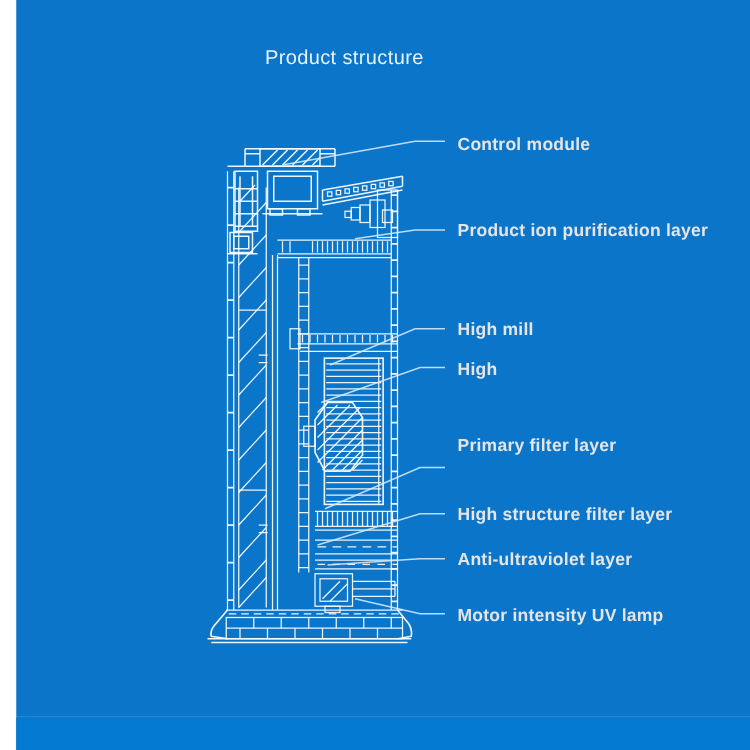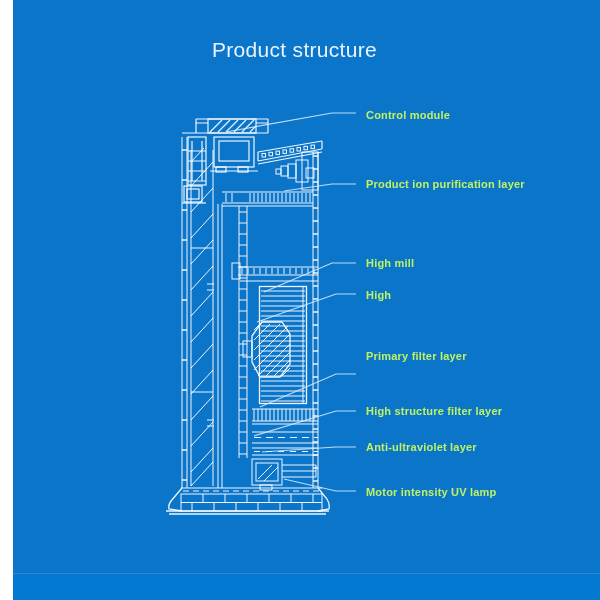--- a/index.html
+++ b/index.html
@@ -12,26 +12,26 @@
     position:absolute;left:0;top:0;width:13px;height:600px;background:#ffffff;
   }
   .bottom-band{
     position:absolute;left:13px;right:0;top:574px;height:26px;background:#0479d1;
   }
   .bottom-divider{
     position:absolute;left:13px;right:0;top:573px;height:1px;background:rgba(255,255,255,.14);
   }
   .page-title{
     position:absolute;left:212px;top:38px;
-    font-size:21px;font-weight:500;letter-spacing:.3px;color:#e8f3fd;
+    font-size:16px;font-weight:500;letter-spacing:.3px;color:#e8f3fd;
   }
   .diagram-svg{position:absolute;left:0;top:0;}
   .part-label{
     position:absolute;left:366px;transform:translateY(-50%);
-    font-size:11px;font-weight:700;letter-spacing:.2px;color:#bef264;white-space:nowrap;
+    font-size:14px;font-weight:700;letter-spacing:.2px;color:#e5e5e5;white-space:nowrap;
   }
 </style>
 </head>
 <body>
 
 <div class="left-strip"></div>
 <div class="bottom-divider"></div>
 <div class="bottom-band"></div>
 
 <div class="page-title">Product structure</div>

